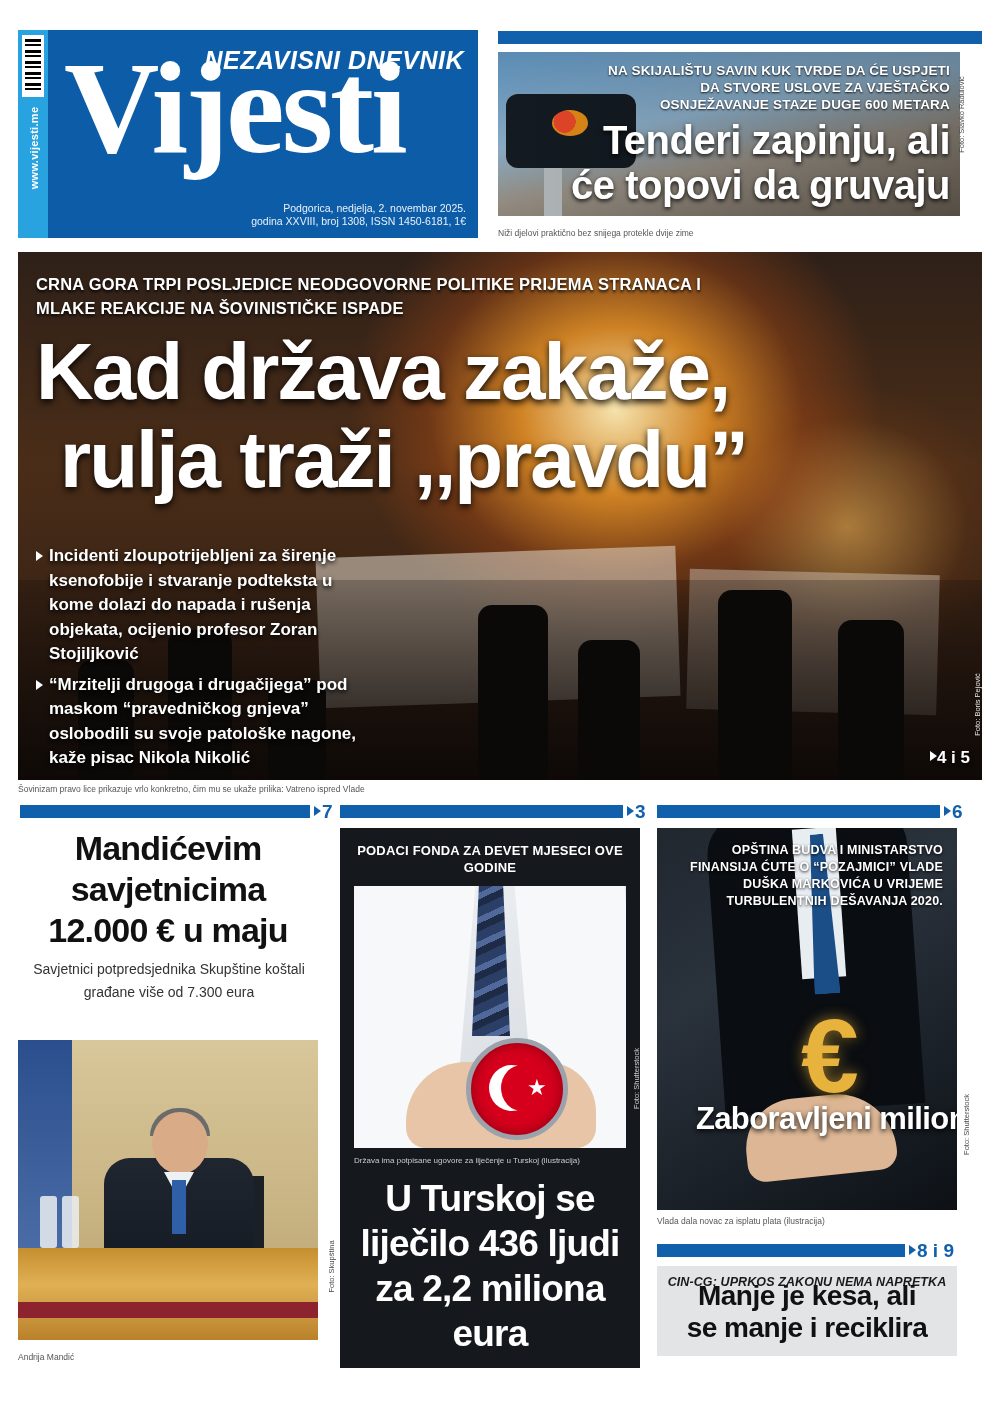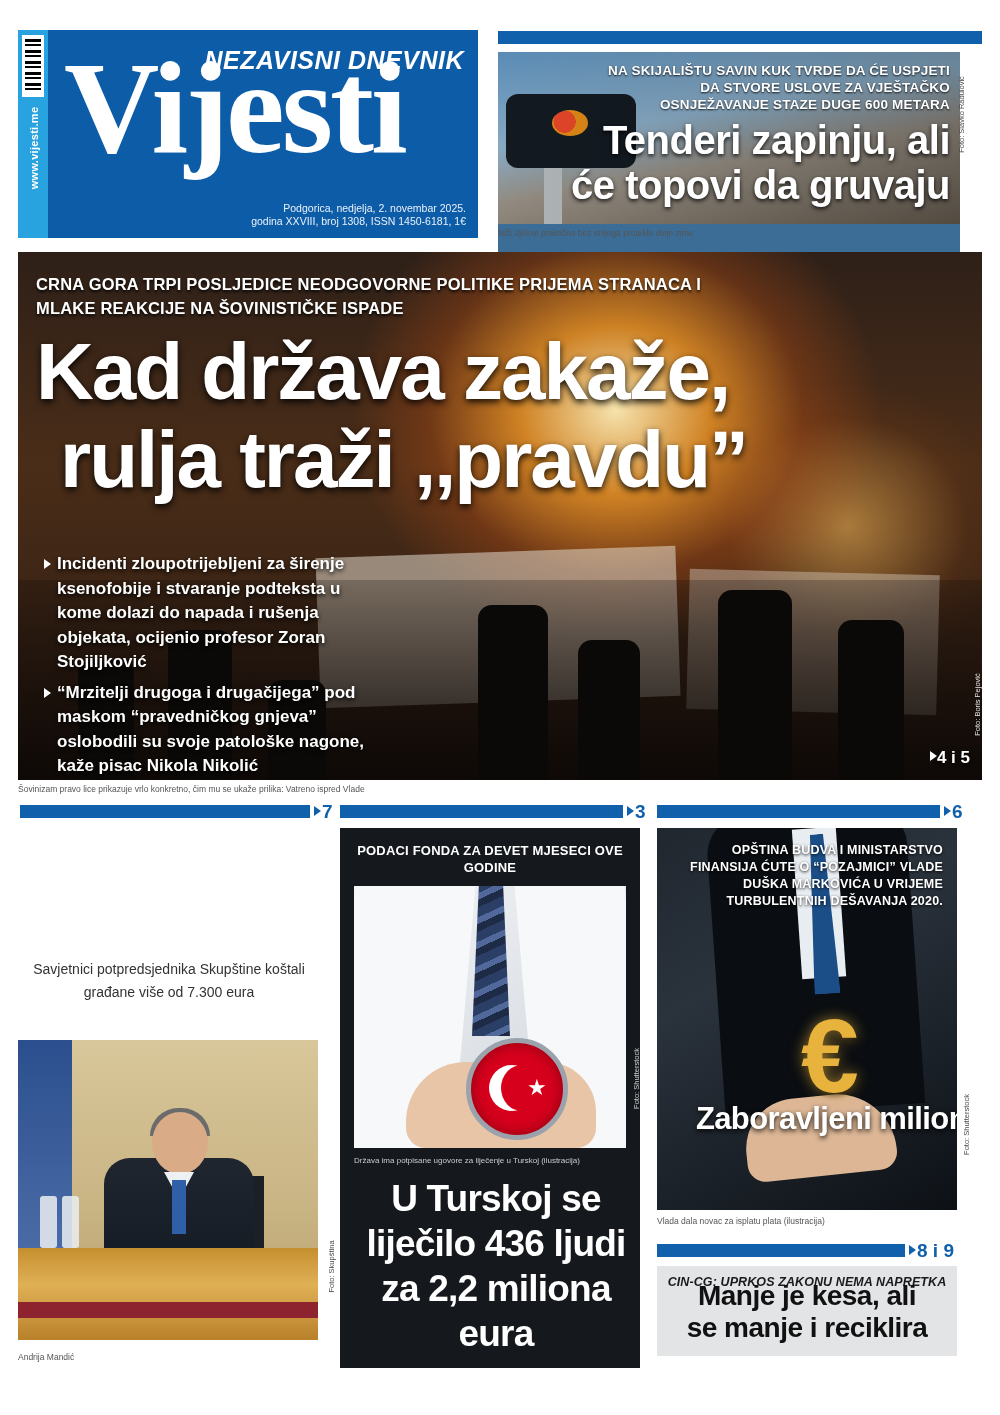--- a/index.html
+++ b/index.html
@@ -26,21 +26,21 @@
       font-size:132px;line-height:132px;font-weight:bold;letter-spacing:-3px;}
   #mast-date{position:absolute;right:12px;bottom:10px;color:#e8f1fa;font-size:10.5px;
       text-align:right;line-height:13px;}
 
   
   #tr-bar{left:498px;top:31px;width:484px;height:13px;background:#1160ab;}
   #tr-page{left:944px;top:28px;width:46px;color:#1160ab;font-size:19px;font-weight:bold;}
   .pgarrow{display:inline-block;width:0;height:0;border-left:7px solid #1160ab;
       border-top:5px solid transparent;border-bottom:5px solid transparent;
       vertical-align:2px;margin-right:1px;}
-  #tr-photo{left:498px;top:52px;width:462px;height:200px;overflow:hidden;background:#3c6d96;}
+  #tr-photo{left:498px;top:52px;width:462px;height:164px;overflow:hidden;background:#3c6d96;}
   #tr-sky{position:absolute;left:0;top:0;width:462px;height:172px;
       background:linear-gradient(170deg,#5f93bf 0%,#8fb3ce 38%,#9a9287 60%,#6e6355 100%);}
   #tr-mtn{position:absolute;left:70px;top:22px;width:420px;height:130px;
       background:linear-gradient(200deg,#e9eef2 0%,#cbd2d6 30%,#8e8madd 31%,#7d7468 65%,#5a5349 100%);
       clip-path:polygon(0% 70%,22% 32%,38% 45%,58% 14%,80% 38%,100% 24%,100% 100%,0% 100%);}
   #tr-gond{position:absolute;left:8px;top:42px;width:130px;height:74px;border-radius:12px;
       background:#141b22;}
   #tr-gond-eye{position:absolute;left:46px;top:16px;width:36px;height:26px;border-radius:50%;
       background:radial-gradient(circle at 35% 45%,#f04a2a 0 40%,#e98f18 41% 100%);}
   #tr-pole{position:absolute;left:46px;top:112px;width:18px;height:60px;background:#b9bfc2;}
@@ -75,21 +75,21 @@
       font-size:16.5px;font-weight:bold;line-height:24px;letter-spacing:.2px;
       text-shadow:0 2px 3px rgba(0,0,0,.9);}
   #main-head{position:absolute;left:18px;top:76px;width:930px;color:#fff;
       font-size:80px;font-weight:bold;line-height:88px;letter-spacing:-2px;
       text-shadow:0 3px 7px rgba(0,0,0,.9);}
   #main-head .l2{display:block;padding-left:24px;}
   #main-bullets{position:absolute;left:14px;top:288px;width:352px;color:#fff;
       font-size:17px;font-weight:bold;line-height:24.5px;
       text-shadow:0 2px 4px rgba(0,0,0,.95);}
   #main-bullets li{list-style:none;margin:0 0 6px 0;padding:0 0 0 13px;position:relative;}
-  #main-bullets ul{margin:12px;padding:0;}
+  #main-bullets ul{margin:4px;padding:0;}
   .bul{position:absolute;left:0;top:7px;width:0;height:0;
       border-left:7px solid #fff;border-top:5px solid transparent;border-bottom:5px solid transparent;}
   #main-ref{position:absolute;right:12px;bottom:12px;color:#fff;font-size:17px;font-weight:bold;
       text-shadow:0 2px 4px rgba(0,0,0,.9);}
   .wa{display:inline-block;width:0;height:0;border-left:7px solid #fff;
       border-top:5px solid transparent;border-bottom:5px solid transparent;vertical-align:2px;}
   #main-credit{left:972px;top:700px;width:0;height:0;}
   #main-credit span{position:absolute;left:-55px;top:0;width:120px;text-align:center;
       font-size:7.5px;color:#e6e6e6;transform:rotate(-90deg);white-space:nowrap;}
   #main-cap{left:18px;top:784px;width:600px;font-size:8.5px;color:#555;}
@@ -152,21 +152,21 @@
       background:#d6001c;border:5px solid #9aa3ab;box-shadow:inset 0 0 14px rgba(0,0,0,.35);}
   #c2-moon{position:absolute;left:18px;top:22px;width:46px;height:46px;border-radius:50%;
       background:#fff;}
   #c2-moon2{position:absolute;left:30px;top:22px;width:42px;height:46px;border-radius:50%;
       background:#d6001c;}
   #c2-star{position:absolute;left:56px;top:34px;color:#fff;font-size:22px;line-height:22px;}
   #c2-credit{position:absolute;left:292px;top:246px;width:0;height:0;}
   #c2-credit span{position:absolute;left:-46px;top:0;width:100px;text-align:center;
       font-size:7.5px;color:#cfcfcf;transform:rotate(-90deg);white-space:nowrap;}
   #c2-cap{position:absolute;left:14px;top:328px;width:278px;font-size:8px;color:#c9ccd0;}
-  #c2-head{position:absolute;left:16px;top:348px;width:280px;text-align:center;color:#fff;
+  #c2-head{position:absolute;left:10px;top:348px;width:280px;text-align:center;color:#fff;
       font-size:37px;font-weight:bold;line-height:45px;letter-spacing:-.8px;}
 
   
   #c3-bar{left:657px;top:805px;width:283px;}
   #c3-num{left:944px;top:802px;}
   #c3-box{left:657px;top:828px;width:300px;height:382px;background:#10151b;overflow:hidden;}
   #c3-bg{position:absolute;inset:0;
       background:linear-gradient(150deg,#20272f 0%,#2a323c 35%,#0d1116 100%);}
   #c3-suit{position:absolute;left:58px;top:-18px;width:200px;height:300px;background:#0a0d11;
       border-radius:40px 40px 0 0;transform:rotate(-4deg);}
@@ -275,20 +275,21 @@
   </div>
   <div class="abs" id="main-credit">
     <span>Foto: Boris Pejović</span>
   </div>
   <div class="abs" id="main-cap">Šovinizam pravo lice prikazuje vrlo konkretno, čim mu se ukaže prilika: Vatreno ispred Vlade</div>
 
   <div class="abs secbar" id="c1-bar"></div>
   <div class="abs secnum" id="c1-num">
     <span class="pgarrow"></span><span>7</span>
   </div>
+  <div class="abs" id="c1-head">Mandićevim savjetnicima 12.000 € u maju</div>
   <div class="abs" id="c1-sub">Savjetnici potpredsjednika Skupštine koštali građane više od 7.300 eura</div>
   <div class="abs blk" id="c1-photo">
     <div id="c1-wall"></div>
     <div id="c1-blue"></div>
     <div id="c1-panel"></div>
     <div id="c1-man-body"></div>
     <div id="c1-man-hair"></div>
     <div id="c1-man-head"></div>
     <div id="c1-shirt"></div>
     <div id="c1-tie"></div>

